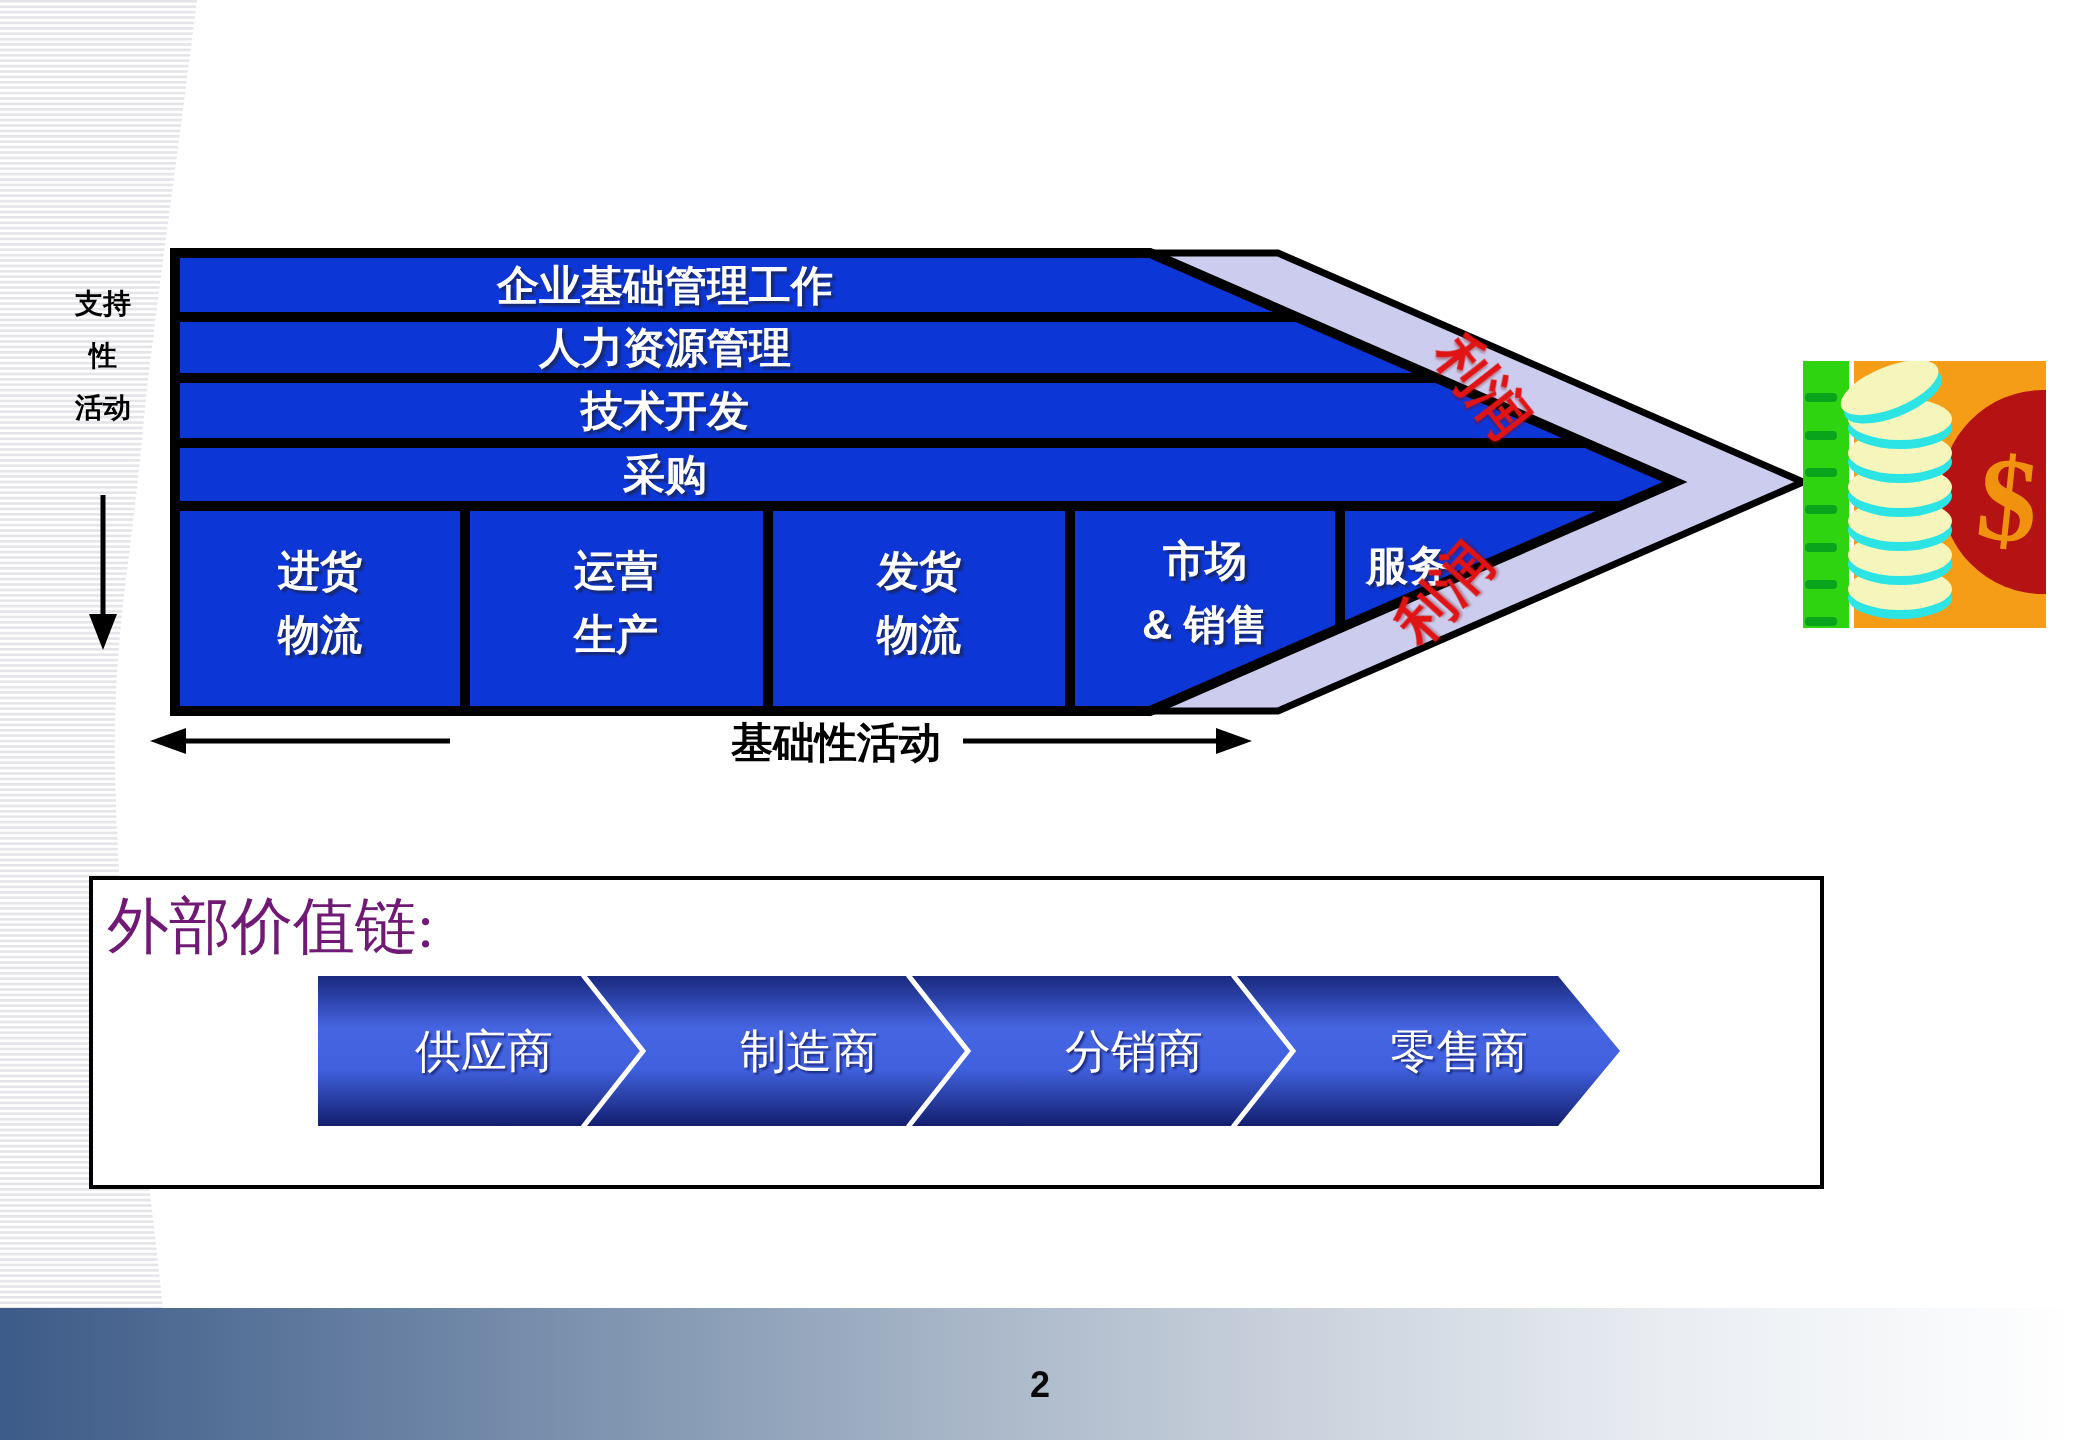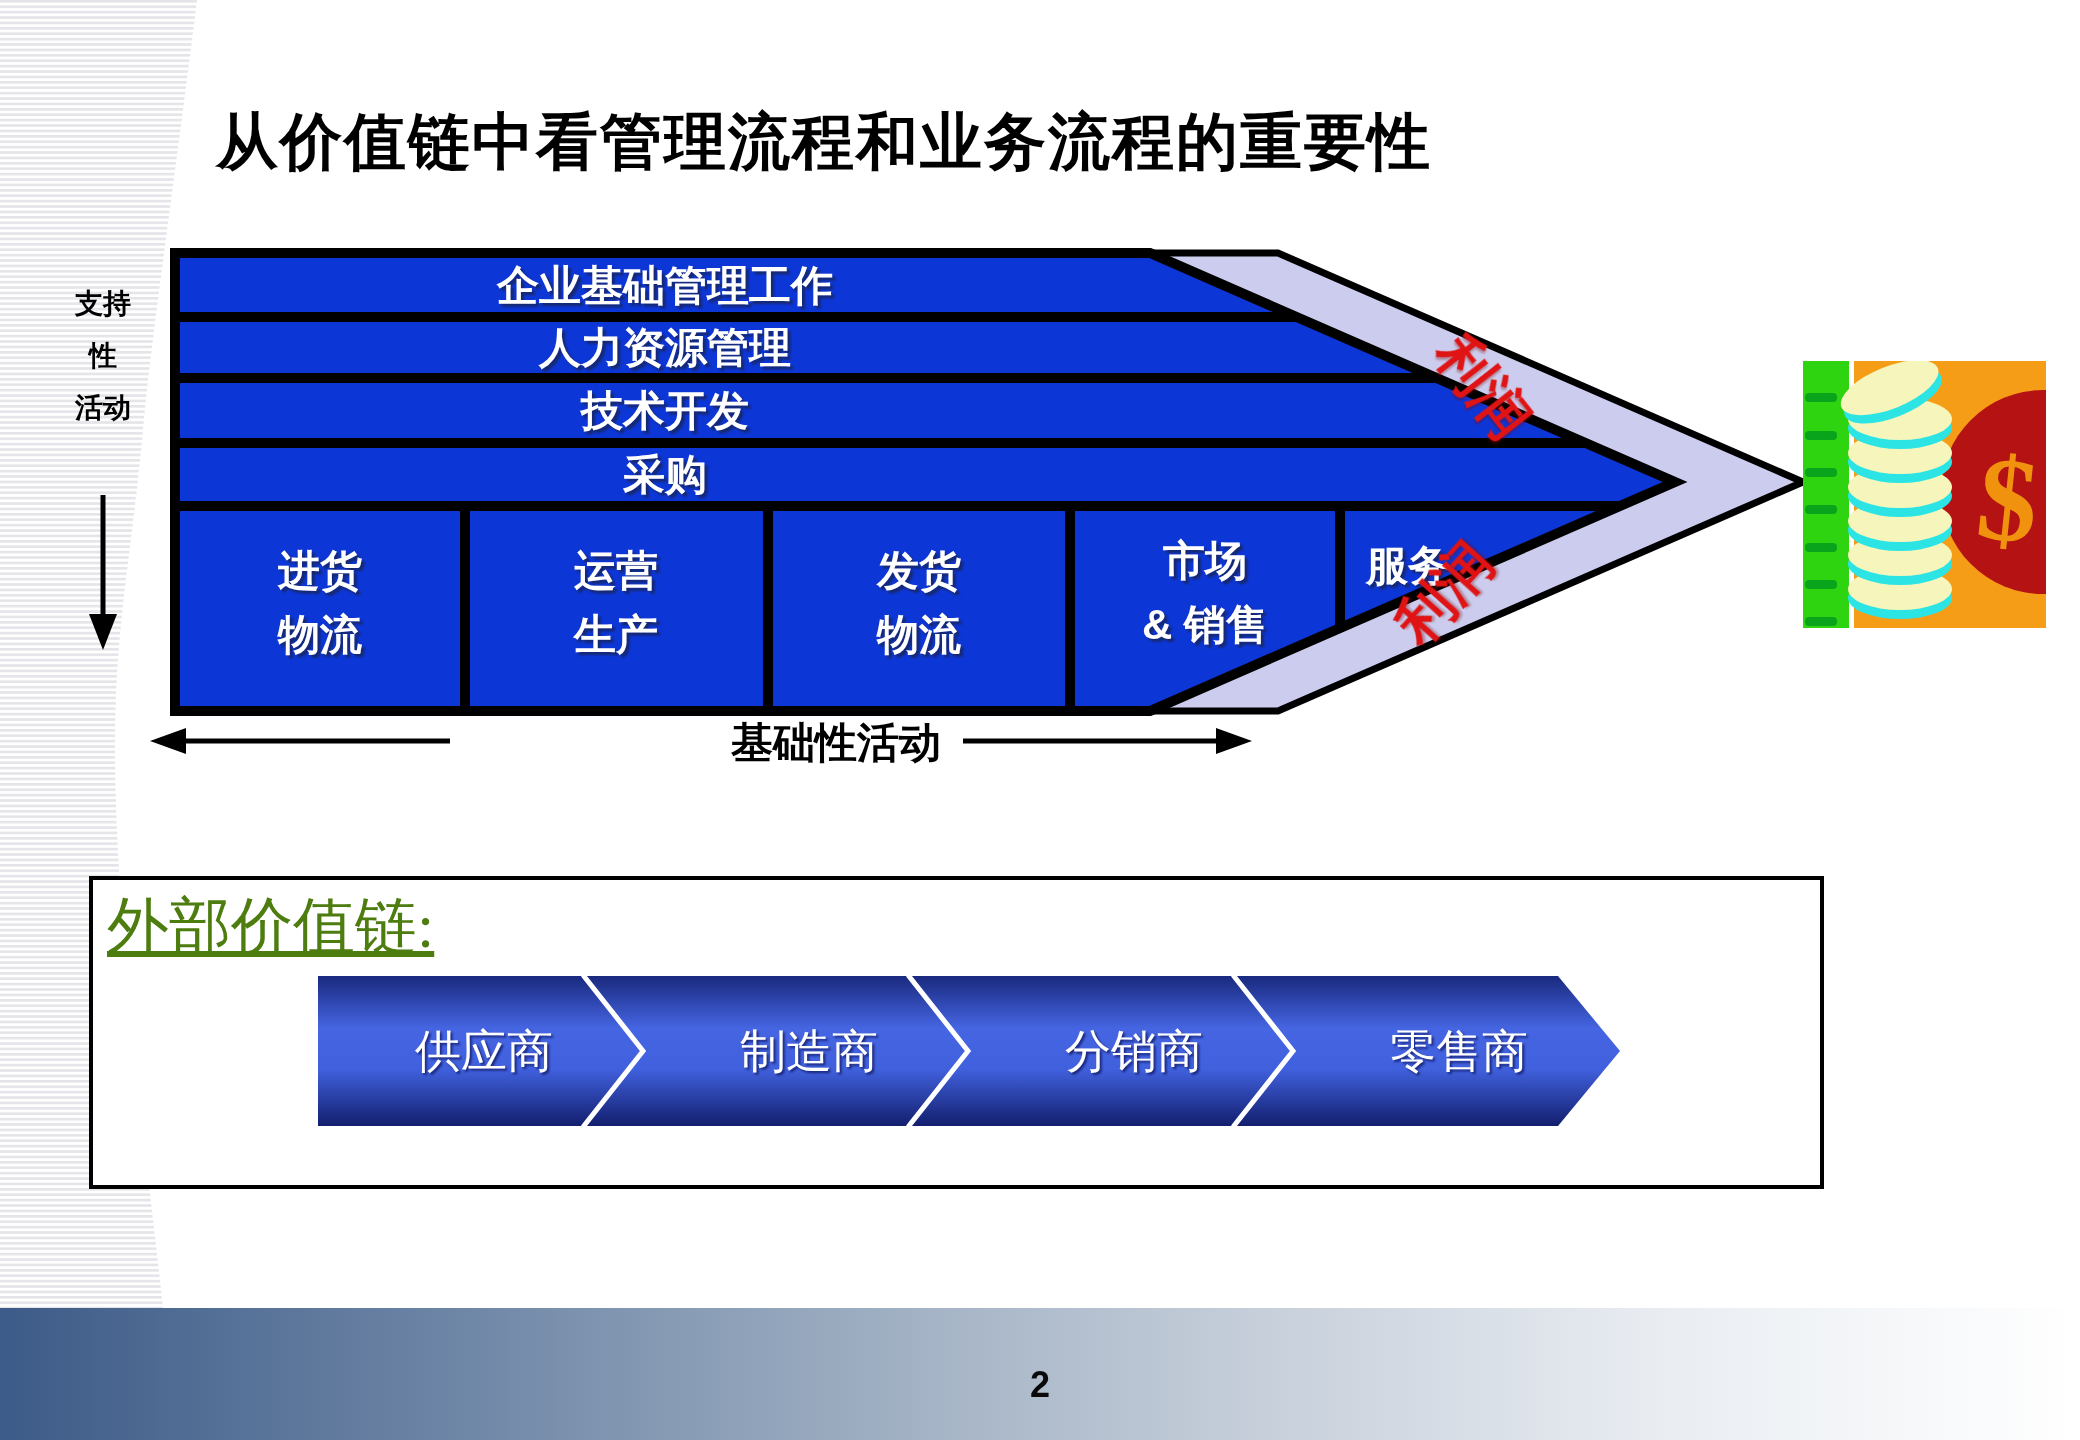--- a/index.html
+++ b/index.html
@@ -37,22 +37,22 @@
   .dollar-t {
     fill:#f0920e; font-size:120px; font-weight:bold; text-anchor:middle;
     font-family:"Liberation Serif","DejaVu Serif",serif;
   }
 
   .ext-box {
     position:absolute; left:89px; top:876px; width:1735px; height:313px;
     background:#ffffff; border:4px solid #000; box-sizing:border-box;
   }
   .ext-title {
-    position:absolute; left:14px; top:4px; font-size:62px; color:#4d7c0f;
-    font-family:"Liberation Serif","DejaVu Serif",serif; white-space:nowrap;text-decoration:underline;
+    position:absolute; left:14px; top:4px; font-size:62px; color:#701a75;
+    font-family:"Liberation Serif","DejaVu Serif",serif; white-space:nowrap;
   }
   .stages-svg { position:absolute; left:225px; top:95px; }
   .stage-t {
     fill:#ffffff; font-size:46px; text-anchor:middle;
     font-family:"Liberation Serif","DejaVu Serif",serif;
     filter:drop-shadow(2px 2px 1px rgba(0,0,60,0.6));
   }
 
   .footer-heading {
     position:absolute; left:94px; top:1224px; font-size:60px; font-weight:bold;
@@ -166,21 +166,20 @@
         <ellipse cx="1900" cy="428" rx="52" ry="21" fill="#2de4e4"></ellipse>
           <ellipse cx="1900" cy="419" rx="52" ry="21" fill="#f6f6bc"></ellipse>
         <g transform="rotate(-22 1893 396)">
           <ellipse cx="1893" cy="396" rx="52" ry="21" fill="#2de4e4"></ellipse>
           <ellipse cx="1893" cy="387" rx="52" ry="21" fill="#f6f6bc"></ellipse>
         </g>
       </g>
     </g>
   </svg>
 
-  <div class="title">从价值链中看管理流程和业务流程的重要性</div>
 
   <div class="support-axis">
     <div>支持</div>
     <div>性</div>
     <div>活动</div>
   </div>
 
   <div class="ext-box">
     <div class="ext-title">外部价值链:</div>
     <svg class="stages-svg" width="1310" height="152" viewBox="0 0 1310 152">

